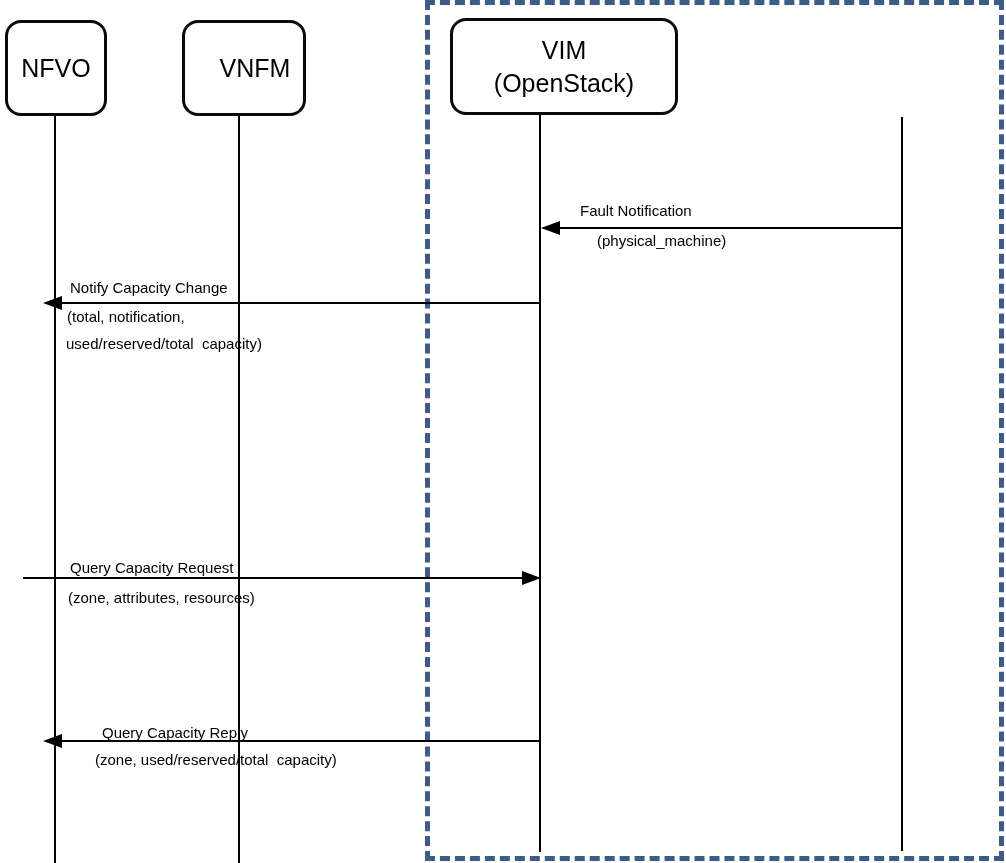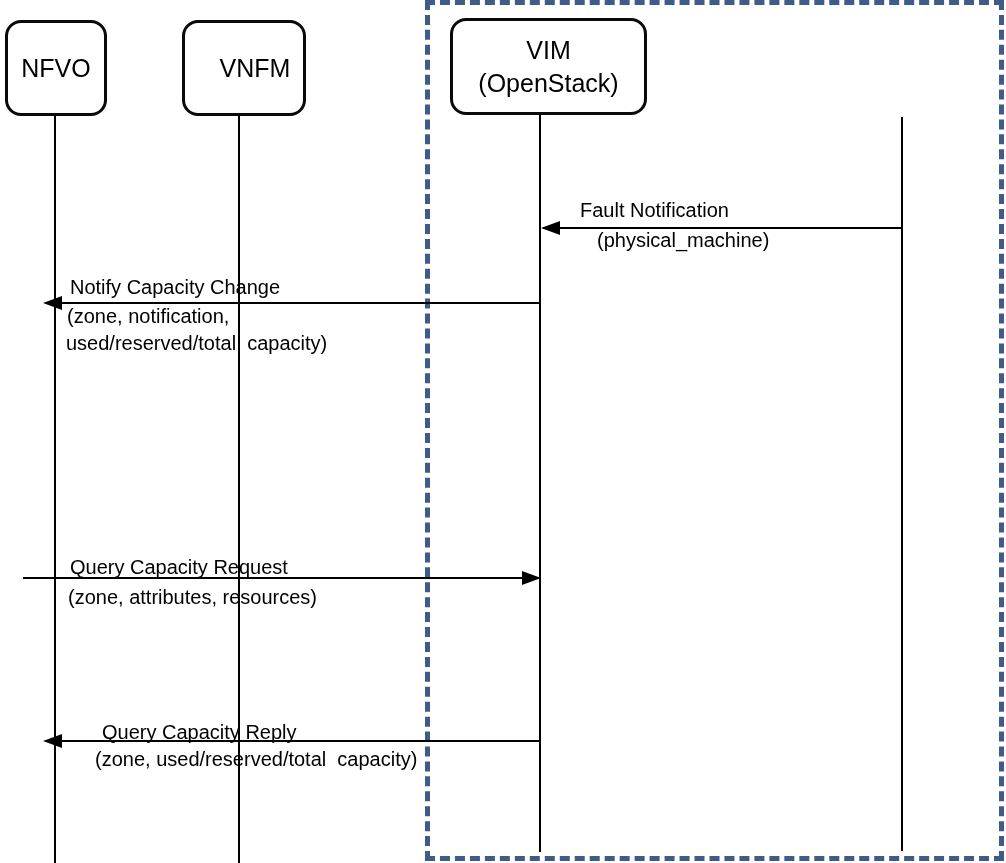--- a/index.html
+++ b/index.html
@@ -25,54 +25,54 @@
   .ah-left {
     position:absolute; width:0; height:0;
     border-top:7px solid transparent; border-bottom:7px solid transparent;
     border-right:19px solid #000;
   }
   .ah-right {
     position:absolute; width:0; height:0;
     border-top:7px solid transparent; border-bottom:7px solid transparent;
     border-left:19px solid #000;
   }
-  .mlabel { position:absolute; font-size:20px; line-height:23px; white-space:pre; }
+  .mlabel { position:absolute; font-size:15px; line-height:23px; white-space:pre; }
 </style>
 </head>
 <body>
 
 <div class="canvas">
 
   <div class="boundary"></div>
 
   <div class="lifeline" style="left:54px;  top:116px; height:747px;"></div>
   <div class="lifeline" style="left:238px; top:116px; height:747px;"></div>
   <div class="lifeline" style="left:539px; top:115px; height:737px;"></div>
   <div class="lifeline" style="left:901px; top:117px; height:734px;"></div>
 
   <div class="actor" style="left:5px;   top:20px; width:102px; height:96px;">
     <div>NFVO</div>
   </div>
   <div class="actor" style="left:182px; top:20px; width:124px; height:96px;padding-left:22px;">
     <div>VNFM</div>
   </div>
-  <div class="actor" style="left:450px; top:18px; width:197px; height:97px;text-align:right;">
+  <div class="actor" style="left:450px; top:18px; width:228px; height:97px;text-align:right;">
     <div>VIM</div>
     <div>(OpenStack)</div>
   </div>
 
   <div class="mline" style="left:543px; top:227px; width:359px;"></div>
   <div class="ah-left" style="left:541px; top:221px;"></div>
   <div class="mlabel" style="left:580px; top:199px;">Fault Notification</div>
   <div class="mlabel" style="left:581px; top:229px;margin-left:16px;">(physical_machine)</div>
 
   <div class="mline" style="left:60px; top:302px; width:481px;"></div>
   <div class="ah-left" style="left:43px; top:296px;"></div>
   <div class="mlabel" style="left:70px; top:276px;">Notify Capacity Change</div>
-  <div class="mlabel" style="left:67px; top:305px;">(zone, notification,</div>
+  <div class="mlabel" style="left:67px; top:305px;">(total, notification,</div>
   <div class="mlabel" style="left:66px; top:332px;">used/reserved/total  capacity)</div>
 
   <div class="mline" style="left:23px; top:577px; width:500px;"></div>
   <div class="ah-right" style="left:522px; top:571px;"></div>
   <div class="mlabel" style="left:70px; top:556px;text-align:center;">Query Capacity Request</div>
   <div class="mlabel" style="left:68px; top:586px;">(zone, attributes, resources)</div>
 
   <div class="mline" style="left:60px; top:740px; width:481px;"></div>
   <div class="ah-left" style="left:43px; top:734px;"></div>
   <div class="mlabel" style="left:102px; top:721px;">Query Capacity Reply</div>

